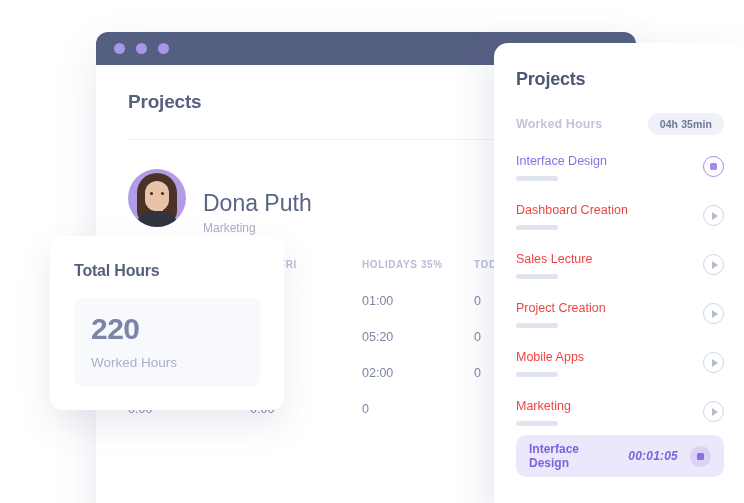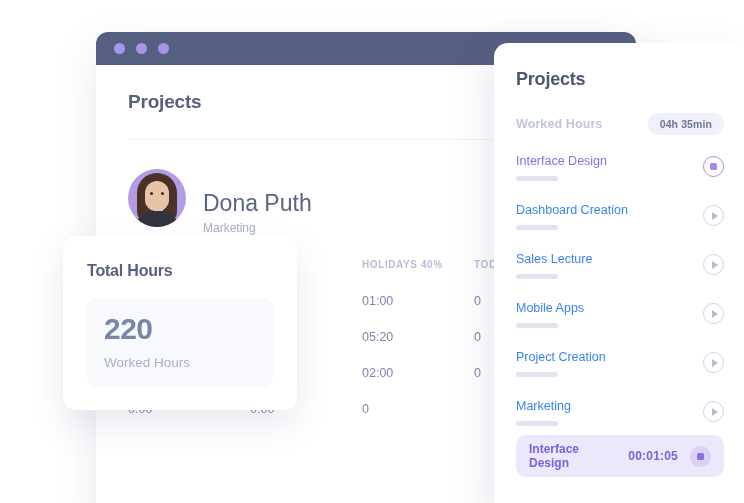--- a/index.html
+++ b/index.html
@@ -160,21 +160,21 @@
     font-size: 12.5px;
     color: #7d87a5;
     height: 36px;
     align-items: center;
   }
   .t-row .col { flex: none; }
 
   
   .total-card {
     position: absolute;
-    left: 63px;
+    left: 50px;
     top: 236px;
     width: 234px;
     height: 174px;
     background: #ffffff;
     border-radius: 13px;
     box-shadow: 0 14px 34px rgba(86,96,136,0.13);
     padding: 26px 24px;
   }
   .total-title {
     font-size: 16px;
@@ -246,21 +246,21 @@
   .proj-item {
     display: flex;
     align-items: flex-start;
     justify-content: space-between;
     height: 40px;
     margin-bottom: 9px;
   }
   .proj-left { display: flex; flex-direction: column; gap: 7px; }
   .proj-name {
     font-size: 12.5px;
-    color: #3b82f6;
+    color: #ef4444;
     line-height: 1.1;
   }
   .proj-item.active .proj-name { color: #8b6ee0; }
   .skeleton {
     width: 42px;
     height: 5px;
     border-radius: 3px;
     background: #dfe4ef;
   }
 
@@ -306,20 +306,21 @@
     font-size: 12px;
     font-weight: bold;
     color: #7d62dc;
     flex: 1;
   }
   .timer-time {
     font-size: 12px;
     font-weight: bold;
     color: #7d62dc;
     letter-spacing: 0.2px;
+    font-style: italic;
   }
   .timer-btn {
     width: 21px; height: 21px;
     border-radius: 50%;
     background: #d9d1f6;
     display: flex;
     align-items: center;
     justify-content: center;
     flex: none;
   }
@@ -362,21 +363,21 @@
         </div>
       </div>
 
       <div class="table">
         <div class="t-head">
           <div class="col col-date">
             <span>DATE</span>
             <span class="caret"></span>
           </div>
           <div class="col col-monfri">MON-FRI</div>
-          <div class="col col-hol">HOLIDAYS 40%</div>
+          <div class="col col-hol">HOLIDAYS 35%</div>
           <div class="col col-today">TODAY'S T</div>
         </div>
 
         <div class="t-row">
           <div class="col col-date">0:00</div>
           <div class="col col-monfri">0:00</div>
           <div class="col col-hol">01:00</div>
           <div class="col col-today">0</div>
         </div>
         <div class="t-row">
@@ -445,31 +446,31 @@
           <div class="proj-name">Sales Lecture</div>
           <div class="skeleton"></div>
         </div>
         <div class="ctrl">
           <span class="play-tri"></span>
         </div>
       </div>
 
       <div class="proj-item">
         <div class="proj-left">
-          <div class="proj-name">Mobile Apps</div>
+          <div class="proj-name">Project Creation</div>
           <div class="skeleton"></div>
         </div>
         <div class="ctrl">
           <span class="play-tri"></span>
         </div>
       </div>
 
       <div class="proj-item">
         <div class="proj-left">
-          <div class="proj-name">Project Creation</div>
+          <div class="proj-name">Mobile Apps</div>
           <div class="skeleton"></div>
         </div>
         <div class="ctrl">
           <span class="play-tri"></span>
         </div>
       </div>
 
       <div class="proj-item">
         <div class="proj-left">
           <div class="proj-name">Marketing</div>

